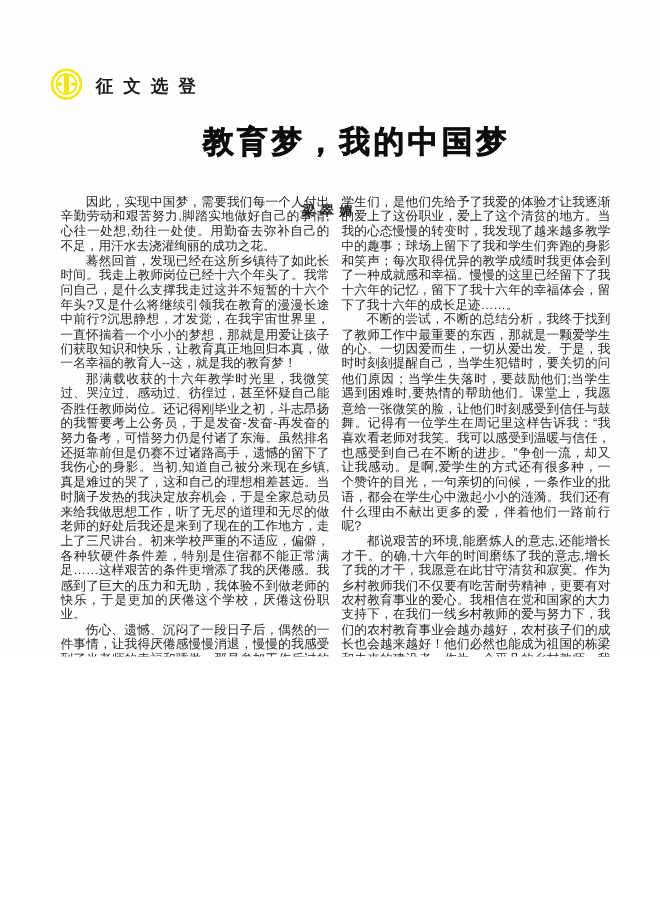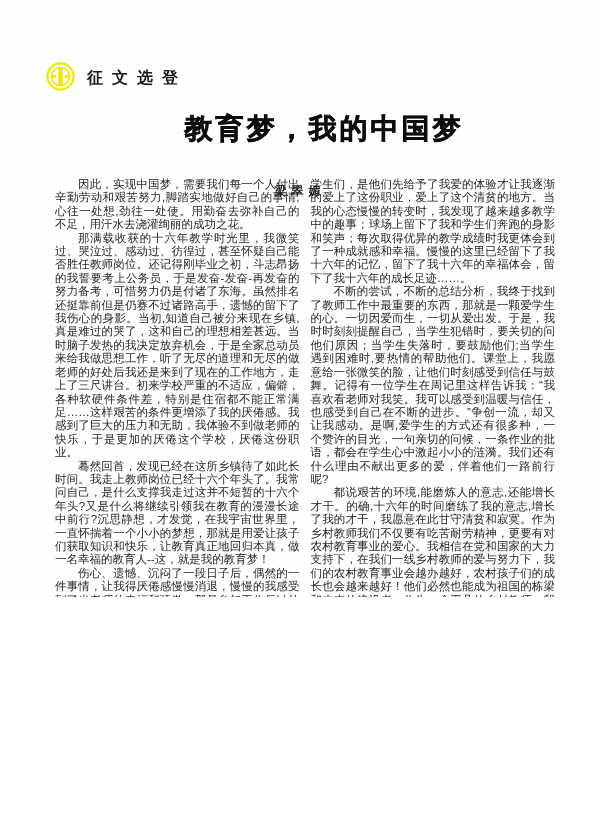--- a/index.html
+++ b/index.html
@@ -110,22 +110,22 @@
       </svg>
     </span>
     <span class="badge-label">征文选登</span>
   </div>
 
   <h1 class="article-title">教育梦，我的中国梦</h1>
   <div class="article-author">梁翠媚</div>
 
   <div class="article-body">
     <p>因此，实现中国梦，需要我们每一个人付出辛勤劳动和艰苦努力,脚踏实地做好自己的事情,心往一处想,劲往一处使。用勤奋去弥补自己的不足，用汗水去浇灌绚丽的成功之花。</p>
+    <p>蓦然回首，发现已经在这所乡镇待了如此长时间。我走上教师岗位已经十六个年头了。我常问自己，是什么支撑我走过这并不短暂的十六个年头?又是什么将继续引领我在教育的漫漫长途中前行?沉思静想，才发觉，在我宇宙世界里，一直怀揣着一个小小的梦想，那就是用爱让孩子们获取知识和快乐，让教育真正地回归本真，做一名幸福的教育人--这，就是我的教育梦！</p>
     <p>那满载收获的十六年教学时光里，我微笑过、哭泣过、感动过、彷徨过，甚至怀疑自己能否胜任教师岗位。还记得刚毕业之初，斗志昂扬的我誓要考上公务员，于是发奋-发奋-再发奋的努力备考，可惜努力仍是付诸了东海。虽然排名还挺靠前但是仍赛不过诸路高手，遗憾的留下了我伤心的身影。当初,知道自己被分来现在乡镇,真是难过的哭了，这和自己的理想相差甚远。当时脑子发热的我决定放弃机会，于是全家总动员来给我做思想工作，听了无尽的道理和无尽的做老师的好处后我还是来到了现在的工作地方，走上了三尺讲台。初来学校严重的不适应，偏僻，各种软硬件条件差，特别是住宿都不能正常满足……这样艰苦的条件更增添了我的厌倦感。我感到了巨大的压力和无助，我体验不到做老师的快乐，于是更加的厌倦这个学校，厌倦这份职业。</p>
-    <p>蓦然回首，发现已经在这所乡镇待了如此长时间。我走上教师岗位已经十六个年头了。我常问自己，是什么支撑我走过这并不短暂的十六个年头?又是什么将继续引领我在教育的漫漫长途中前行?沉思静想，才发觉，在我宇宙世界里，一直怀揣着一个小小的梦想，那就是用爱让孩子们获取知识和快乐，让教育真正地回归本真，做一名幸福的教育人--这，就是我的教育梦！</p>
     <p>伤心、遗憾、沉闷了一段日子后，偶然的一件事情，让我得厌倦感慢慢消退，慢慢的我感受到了当老师的幸福和骄傲。那是参加工作后过的第一个教师节。当我走进教室时，学生们齐刷刷的站起来给我鞠躬敬礼“老师节日快乐，您辛苦了！”班长上前来送给我一个崭新的笔记本。当时站在讲台上的我内心无比的感动。一句亲切的问候，来自这群纯朴的孩子；一份轻轻的理解和感恩，来自这群可爱的孩子们……。没有贵重的礼物，但是这样的一句响亮的问候足以让我感受到了孩子们对我的爱；这样一句简单、纯朴的问候激起了我对教育的爱心和热情！我要感谢我的学生们，是他们先给予了我爱的体验才让我逐渐的爱上了这份职业，爱上了这个清贫的地方。当我的心态慢慢的转变时，我发现了越来越多教学中的趣事；球场上留下了我和学生们奔跑的身影和笑声；每次取得优异的教学成绩时我更体会到了一种成就感和幸福。慢慢的这里已经留下了我十六年的记忆，留下了我十六年的幸福体会，留下了我十六年的成长足迹……。</p>
     <p>不断的尝试，不断的总结分析，我终于找到了教师工作中最重要的东西，那就是一颗爱学生的心。一切因爱而生，一切从爱出发。于是，我时时刻刻提醒自己，当学生犯错时，要关切的问他们原因；当学生失落时，要鼓励他们;当学生遇到困难时,要热情的帮助他们。课堂上，我愿意给一张微笑的脸，让他们时刻感受到信任与鼓舞。记得有一位学生在周记里这样告诉我：“我喜欢看老师对我笑。我可以感受到温暖与信任，也感受到自己在不断的进步。”争创一流，却又让我感动。是啊,爱学生的方式还有很多种，一个赞许的目光，一句亲切的问候，一条作业的批语，都会在学生心中激起小小的涟漪。我们还有什么理由不献出更多的爱，伴着他们一路前行呢?</p>
     <p><span>都说艰苦的环境,能磨炼人的意志,还能增长才干。的确,十六年的时间磨练了我的意志,增长了我的才干，我愿意在此甘守清贫和寂寞。作为乡村教师我们不仅要有吃苦耐劳精神，更要有对农村教育事业的爱心。我相信在党和国家的大力支持下，在我们一线乡村教师的爱与努力下，我们的农村教育事业会越办越好，农村孩子们的成长也会越来越好！他们必然也能成为祖国的栋梁和未来的建设者。作为一个平凡的乡村教师，我要在这个平凡的岗位上成就一番不平凡的事业，实现自身的人生价值！</span></p>
   </div>
 
   <div class="page-number">20</div>
 
 </div>
 
 </body></html>

